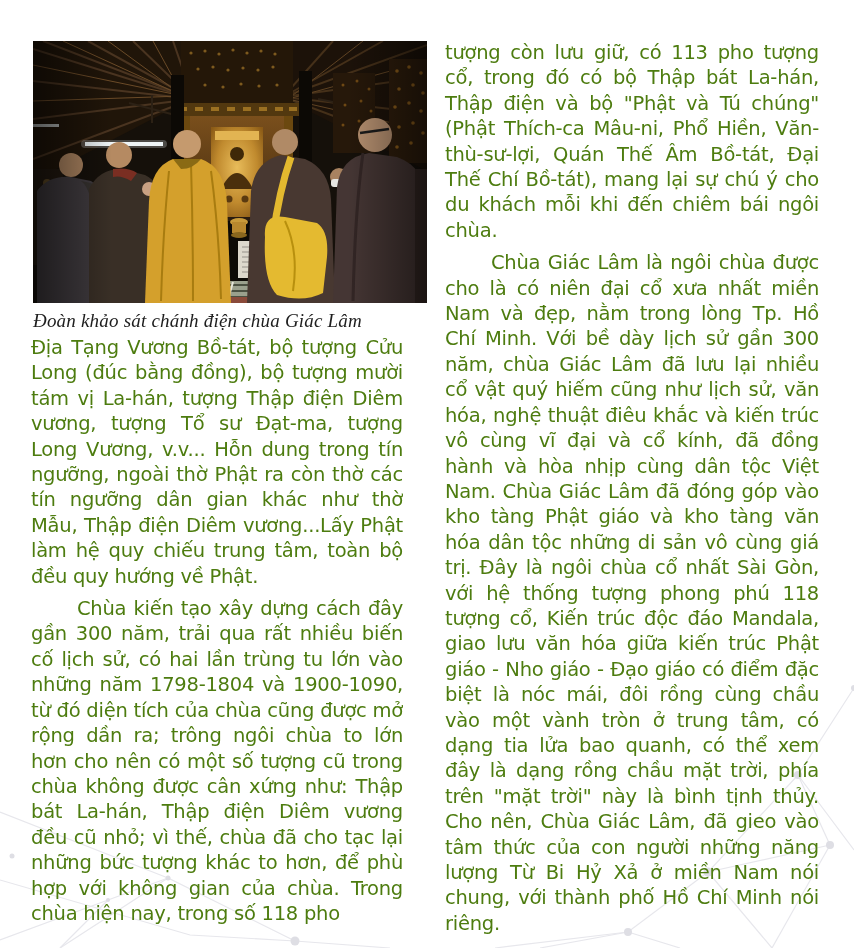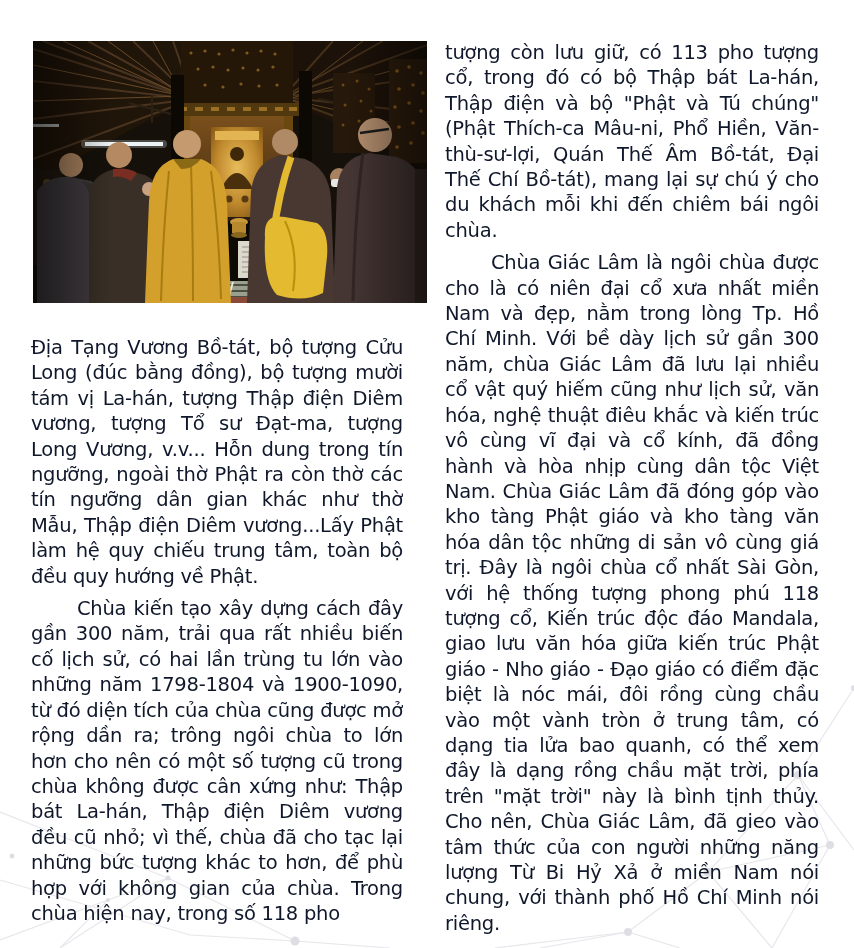--- a/index.html
+++ b/index.html
@@ -38,21 +38,21 @@
     letter-spacing: 0.2px;
     color: #1e1e1e;
   }
   
   .col {
     position: absolute; z-index: 1;
     text-align: justify;
     font-size: 19.5px;
     line-height: 25.4px;
     letter-spacing: -0.25px;
-    color: #0f172a;
+    color: #4d7c0f;
   }
   .col p { margin: 0 0 7px 0; }
   .col p.indent { text-indent: 46px; }
   .col-left  { left: 31px;  top: 335px; width: 372px; }
   .col-right { left: 445px; top: 40px;  width: 374px; }
 </style>
 </head>
 <body>
 
 <div class="page">
@@ -349,20 +349,21 @@
           <path d="M330,112 Q322,170 320,260" stroke="#332625" stroke-width="3" fill="none"></path>
         </g>
 
         <rect x="382" y="128" width="12" height="134" fill="#352824"></rect>
       </g>
 
       <rect x="0" y="0" width="394" height="262" fill="url(#vign)"></rect>
     </svg>
   </div>
 
+  <div class="caption">Đoàn khảo sát chánh điện chùa Giác Lâm</div>
 
   <div class="col col-left">
     <p>Địa Tạng Vương Bồ-tát, bộ tượng Cửu Long (đúc bằng đồng), bộ tượng mười tám vị La-hán, tượng Thập điện Diêm vương, tượng Tổ sư Đạt-ma, tượng Long Vương, v.v... Hỗn dung trong tín ngưỡng, ngoài thờ Phật ra còn thờ các tín ngưỡng dân gian khác như thờ Mẫu, Thập điện Diêm vương...Lấy Phật làm hệ quy chiếu trung tâm, toàn bộ đều quy hướng về Phật.</p>
     <p class="indent">Chùa kiến tạo xây dựng cách đây gần 300 năm, trải qua rất nhiều biến cố lịch sử, có hai lần trùng tu lớn vào những năm 1798-1804 và 1900-1090, từ đó diện tích của chùa cũng được mở rộng dần ra; trông ngôi chùa to lớn hơn cho nên có một số tượng cũ trong chùa không được cân xứng như: Thập bát La-hán, Thập điện Diêm vương đều cũ nhỏ; vì thế, chùa đã cho tạc lại những bức tượng khác to hơn, để phù hợp với không gian của chùa. Trong chùa hiện nay, trong số 118 pho</p>
   </div>
 
   <div class="col col-right">
     <p>tượng còn lưu giữ, có 113 pho tượng cổ, trong đó có bộ Thập bát La-hán, Thập điện và bộ "Phật và Tú chúng" (Phật Thích-ca Mâu-ni, Phổ Hiền, Văn-thù-sư-lợi, Quán Thế Âm Bồ-tát, Đại Thế Chí Bồ-tát), mang lại sự chú ý cho du khách mỗi khi đến chiêm bái ngôi chùa.</p>
     <p class="indent">Chùa Giác Lâm là ngôi chùa được cho là có niên đại cổ xưa nhất miền Nam và đẹp, nằm trong lòng Tp. Hồ Chí Minh. Với bề dày lịch sử gần 300 năm, chùa Giác Lâm đã lưu lại nhiều cổ vật quý hiếm cũng như lịch sử, văn hóa, nghệ thuật điêu khắc và kiến trúc vô cùng vĩ đại và cổ kính, đã đồng hành và hòa nhịp cùng dân tộc Việt Nam. Chùa Giác Lâm đã đóng góp vào kho tàng Phật giáo và kho tàng văn hóa dân tộc những di sản vô cùng giá trị. Đây là ngôi chùa cổ nhất Sài Gòn, với hệ thống tượng phong phú 118 tượng cổ, Kiến trúc độc đáo Mandala, giao lưu văn hóa giữa kiến trúc Phật giáo - Nho giáo - Đạo giáo có điểm đặc biệt là nóc mái, đôi rồng cùng chầu vào một vành tròn ở trung tâm, có dạng tia lửa bao quanh, có thể xem đây là dạng rồng chầu mặt trời, phía trên "mặt trời" này là bình tịnh thủy. Cho nên, Chùa Giác Lâm, đã gieo vào tâm thức của con người những năng lượng Từ Bi Hỷ Xả ở miền Nam nói chung, với thành phố Hồ Chí Minh nói riêng.</p>
   </div>

